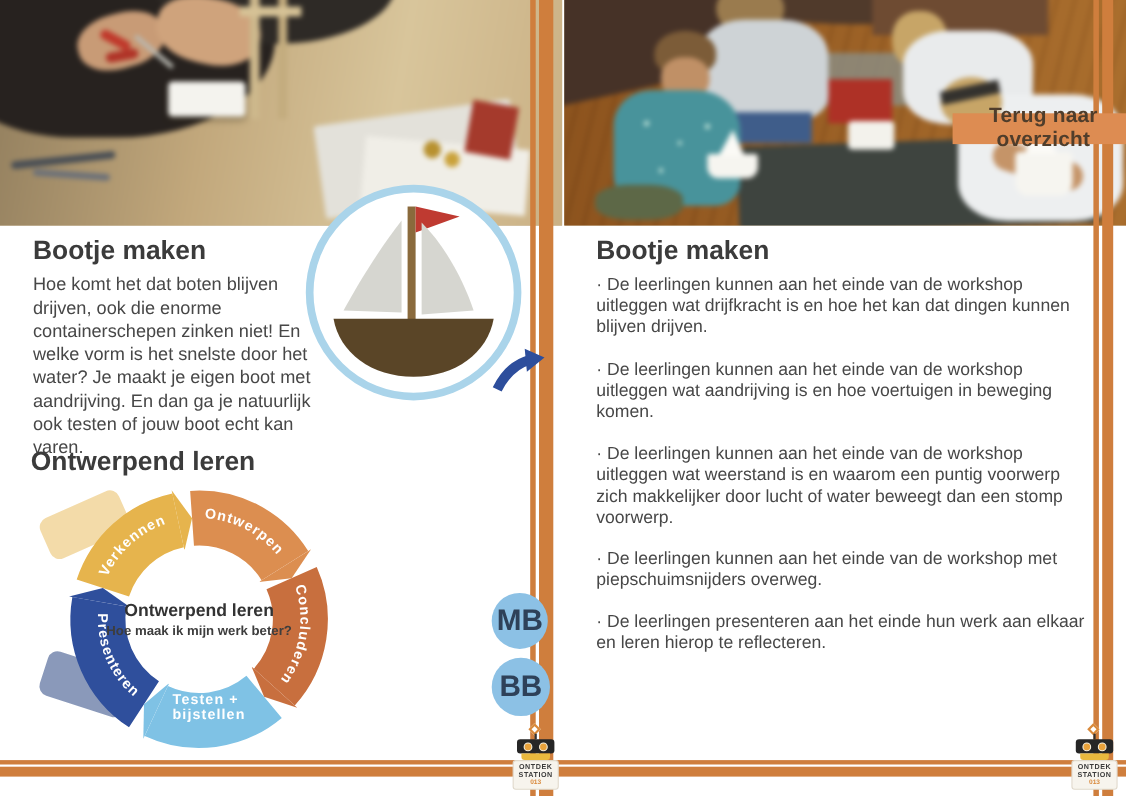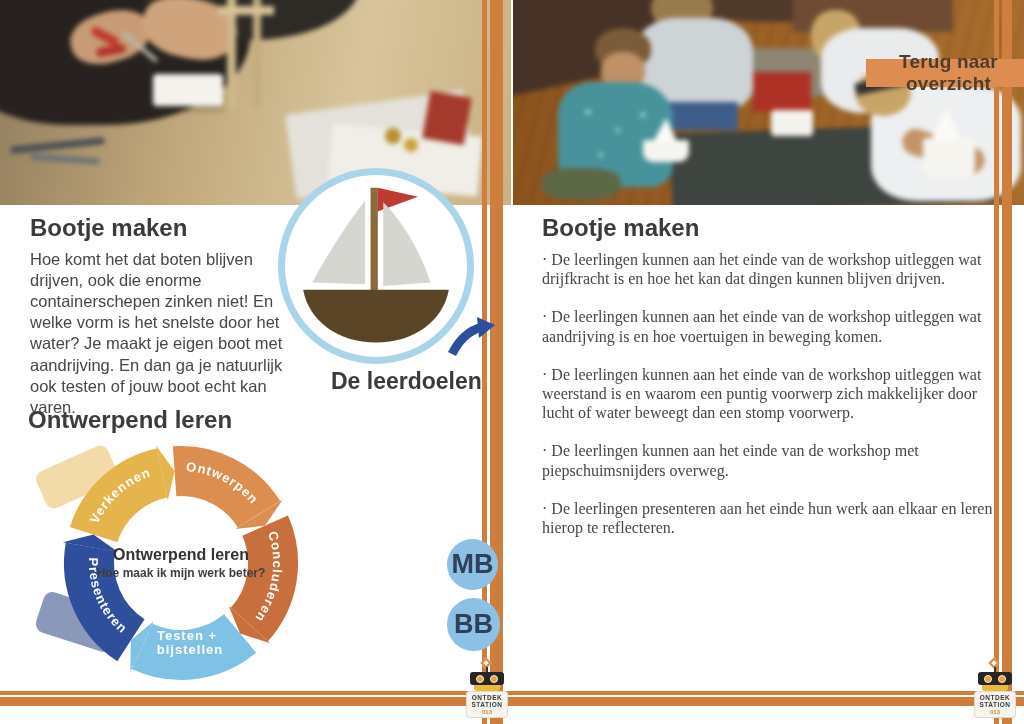--- a/index.html
+++ b/index.html
@@ -72,21 +72,21 @@
   .vline, .hline { position:absolute; background:#cf7e3d; z-index:4; }
   #spine-thin  { left:482px; top:0; width:5px;  height:724px; }
   #spine-thick { left:490px; top:0; width:13px; height:724px; }
   #redge-thin  { left:994px; top:0; width:5px;  height:724px; }
   #redge-thick { left:1002px; top:0; width:10px; height:724px; }
   #bottom-thin  { left:0; top:691px; width:1024px; height:4px; }
   #bottom-thick { left:0; top:697px; width:1024px; height:9px; }
   
   .nav-btn { position:absolute; z-index:6; background:#dd8c52; color:#4f3d2b;
     font-size:19px; font-weight:700; letter-spacing:.2px;
-    display:flex; align-items:center; padding-left:7px; border:none; cursor:pointer; }
+    display:flex; align-items:center; padding-left:7px; border:none; cursor:pointer;margin-top:44px; }
   #btn-back { left:866px; top:59px; width:158px; height:28px; }
   #btn-cat  { left:861px; top:193px; width:163px; height:28px; }
   
   #boat-badge { position:absolute; left:278px; top:168px; width:196px; height:196px;
     border-radius:50%; background:#fff; border:7px solid #aad4ea; z-index:5; }
   #leerdoelen-label { position:absolute; left:331px; top:368px; width:200px;
     font-size:23px; font-weight:700; color:#3b3b3b; z-index:5; }
   #leerdoelen-arrow { position:absolute; left:446px; top:316px; z-index:5; }
   
   .round-badge { position:absolute; z-index:6; border-radius:50%; background:#8cc1e5;
@@ -95,21 +95,21 @@
   #badge-mb { left:447px; top:539px; width:51px; height:51px; }
   #badge-bb { left:447px; top:598px; width:53px; height:53px; }
   
   .h-title { position:absolute; font-size:24px; font-weight:700; color:#3b3b3b; }
   #left-title  { left:30px; top:214px; }
   #cycle-title { left:28px; top:406px; }
   #right-title { left:542px; top:214px; }
   #left-body { position:absolute; left:30px; top:249px; width:266px;
     font-size:16.5px; line-height:1.28; color:#474747; }
   #goal-list { position:absolute; left:542px; top:250px; width:452px;
-    font-size:16px; line-height:1.2; color:#474747;font-family:Liberation Serif, serif; }
+    font-size:16px; line-height:1.2; color:#474747; }
   #goal-list p { margin:0 0 19px 0; }
   
   #cycle-svg { position:absolute; left:30px; top:443px; z-index:3; }
   #cycle-svg text { font-family:"Liberation Sans", sans-serif; }
   .seg-label { font-size:13px; font-weight:700; fill:#ffffff; letter-spacing:1px; }
   .center-t { font-size:16px; font-weight:700; fill:#333; }
   .center-s { font-size:12px; font-weight:700; fill:#3d3d3d; }
   
   .station-logo { position:absolute; width:44px; height:62px; z-index:10; top:659px; }
   #logo-left { left:465px; } #logo-right { left:973px; }
@@ -240,21 +240,20 @@
       <path d="M51,7 L73,12 L51,20 Z" fill="#bf3a31"></path>
       <path d="M44,14 C33,28 22,46 15,59 L44,60 Z" fill="#d6d6d0"></path>
       <path d="M54,15 C66,27 75,44 80,59 L54,61 Z" fill="#d6d6d0"></path>
       <path d="M10,63 H90 C87,80 71,92 50,92 C29,92 13,80 10,63 Z" fill="#5a4527"></path>
     </svg>
   </div>
   <svg id="leerdoelen-arrow" width="50" height="44" viewBox="0 0 50 44">
     <path d="M6,38 Q17,16 36,11" fill="none" stroke="#2d4e9c" stroke-width="9"></path>
     <polygon points="31,1 49,9 33,22" fill="#2d4e9c"></polygon>
   </svg>
-  <div id="leerdoelen-label">De leerdoelen</div>
 
   <div class="h-title" id="right-title">Bootje maken</div>
   <div id="goal-list">
     <p>· De leerlingen kunnen aan het einde van de workshop uitleggen wat drijfkracht is en hoe het kan dat dingen kunnen blijven drijven.</p>
     <p>· De leerlingen kunnen aan het einde van de workshop uitleggen wat aandrijving is en hoe voertuigen in beweging komen.</p>
     <p>· De leerlingen kunnen aan het einde van de workshop uitleggen wat weerstand is en waarom een puntig voorwerp zich makkelijker door lucht of water beweegt dan een stomp voorwerp.</p>
     <p>· De leerlingen kunnen aan het einde van de workshop met piepschuimsnijders overweg.</p>
     <p>· De leerlingen presenteren aan het einde hun werk aan elkaar en leren hierop te reflecteren.</p>
   </div>
 

